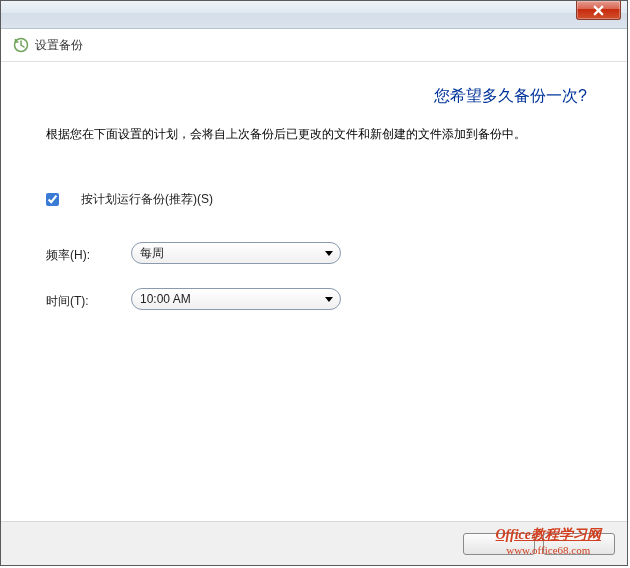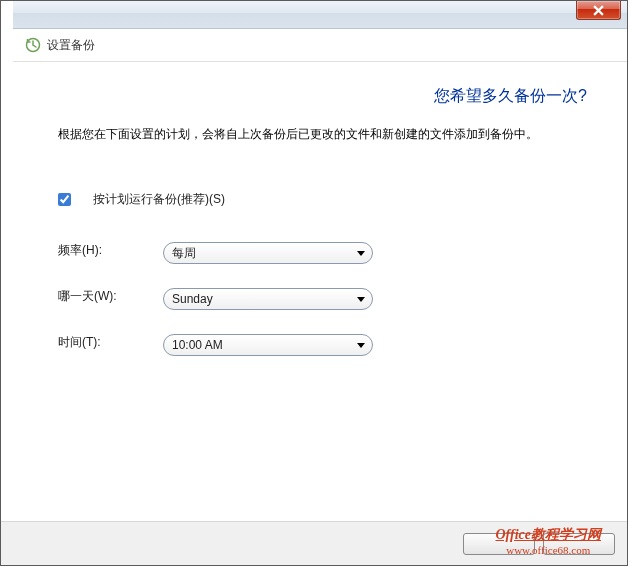--- a/index.html
+++ b/index.html
@@ -13,21 +13,20 @@
     background: #fff;
     position: relative;
     overflow: hidden;
   }
   .window {
     width: 628px;
     height: 566px;
     border: 1px solid #5a5a5a;
     background: #fff;
     position: relative;
-    padding-left: 12px;
   }
   .titlebar {
     height: 28px;
     background: linear-gradient(to bottom, #eef3f8 0%, #e0e8f0 45%, #d4dee9 46%, #dbe4ed 100%);
     border-bottom: 1px solid #b8c4d0;
     position: relative;
   }
   .close-btn {
     position: absolute;
     right: 6px;
@@ -94,23 +93,22 @@
     height: 13px;
     margin: 0 6px 0 0;
     accent-color: #3a7bd5;
   }
   .checkbox-row label {
     font-size: 12px;
     color: #222;
   }
   .form-row {
     display: flex;
-    align-items: flex-start;
+    align-items: flex-end;
     margin-bottom: 24px;
-    gap: 20px;
   }
   .form-label {
     width: 85px;
     font-size: 12px;
     color: #222;
   }
   .dropdown {
     width: 210px;
     height: 22px;
     border: 1px solid #8a9aad;
@@ -222,31 +220,20 @@
       <div class="dropdown">
         <span>每周</span>
         <span class="dropdown-arrow">
           <svg viewBox="0 0 8 5">
               <path d="M0 0 L8 0 L4 5 Z"></path>
             </svg>
         </span>
       </div>
     </div>
 
-    <div class="form-row">
-      <div class="form-label">哪一天(W):</div>
-      <div class="dropdown">
-        <span>Sunday</span>
-        <span class="dropdown-arrow">
-          <svg viewBox="0 0 8 5">
-              <path d="M0 0 L8 0 L4 5 Z"></path>
-            </svg>
-        </span>
-      </div>
-    </div>
 
     <div class="form-row">
       <div class="form-label">时间(T):</div>
       <div class="dropdown">
         <span>10:00 AM</span>
         <span class="dropdown-arrow">
           <svg viewBox="0 0 8 5">
               <path d="M0 0 L8 0 L4 5 Z"></path>
             </svg>
         </span>

